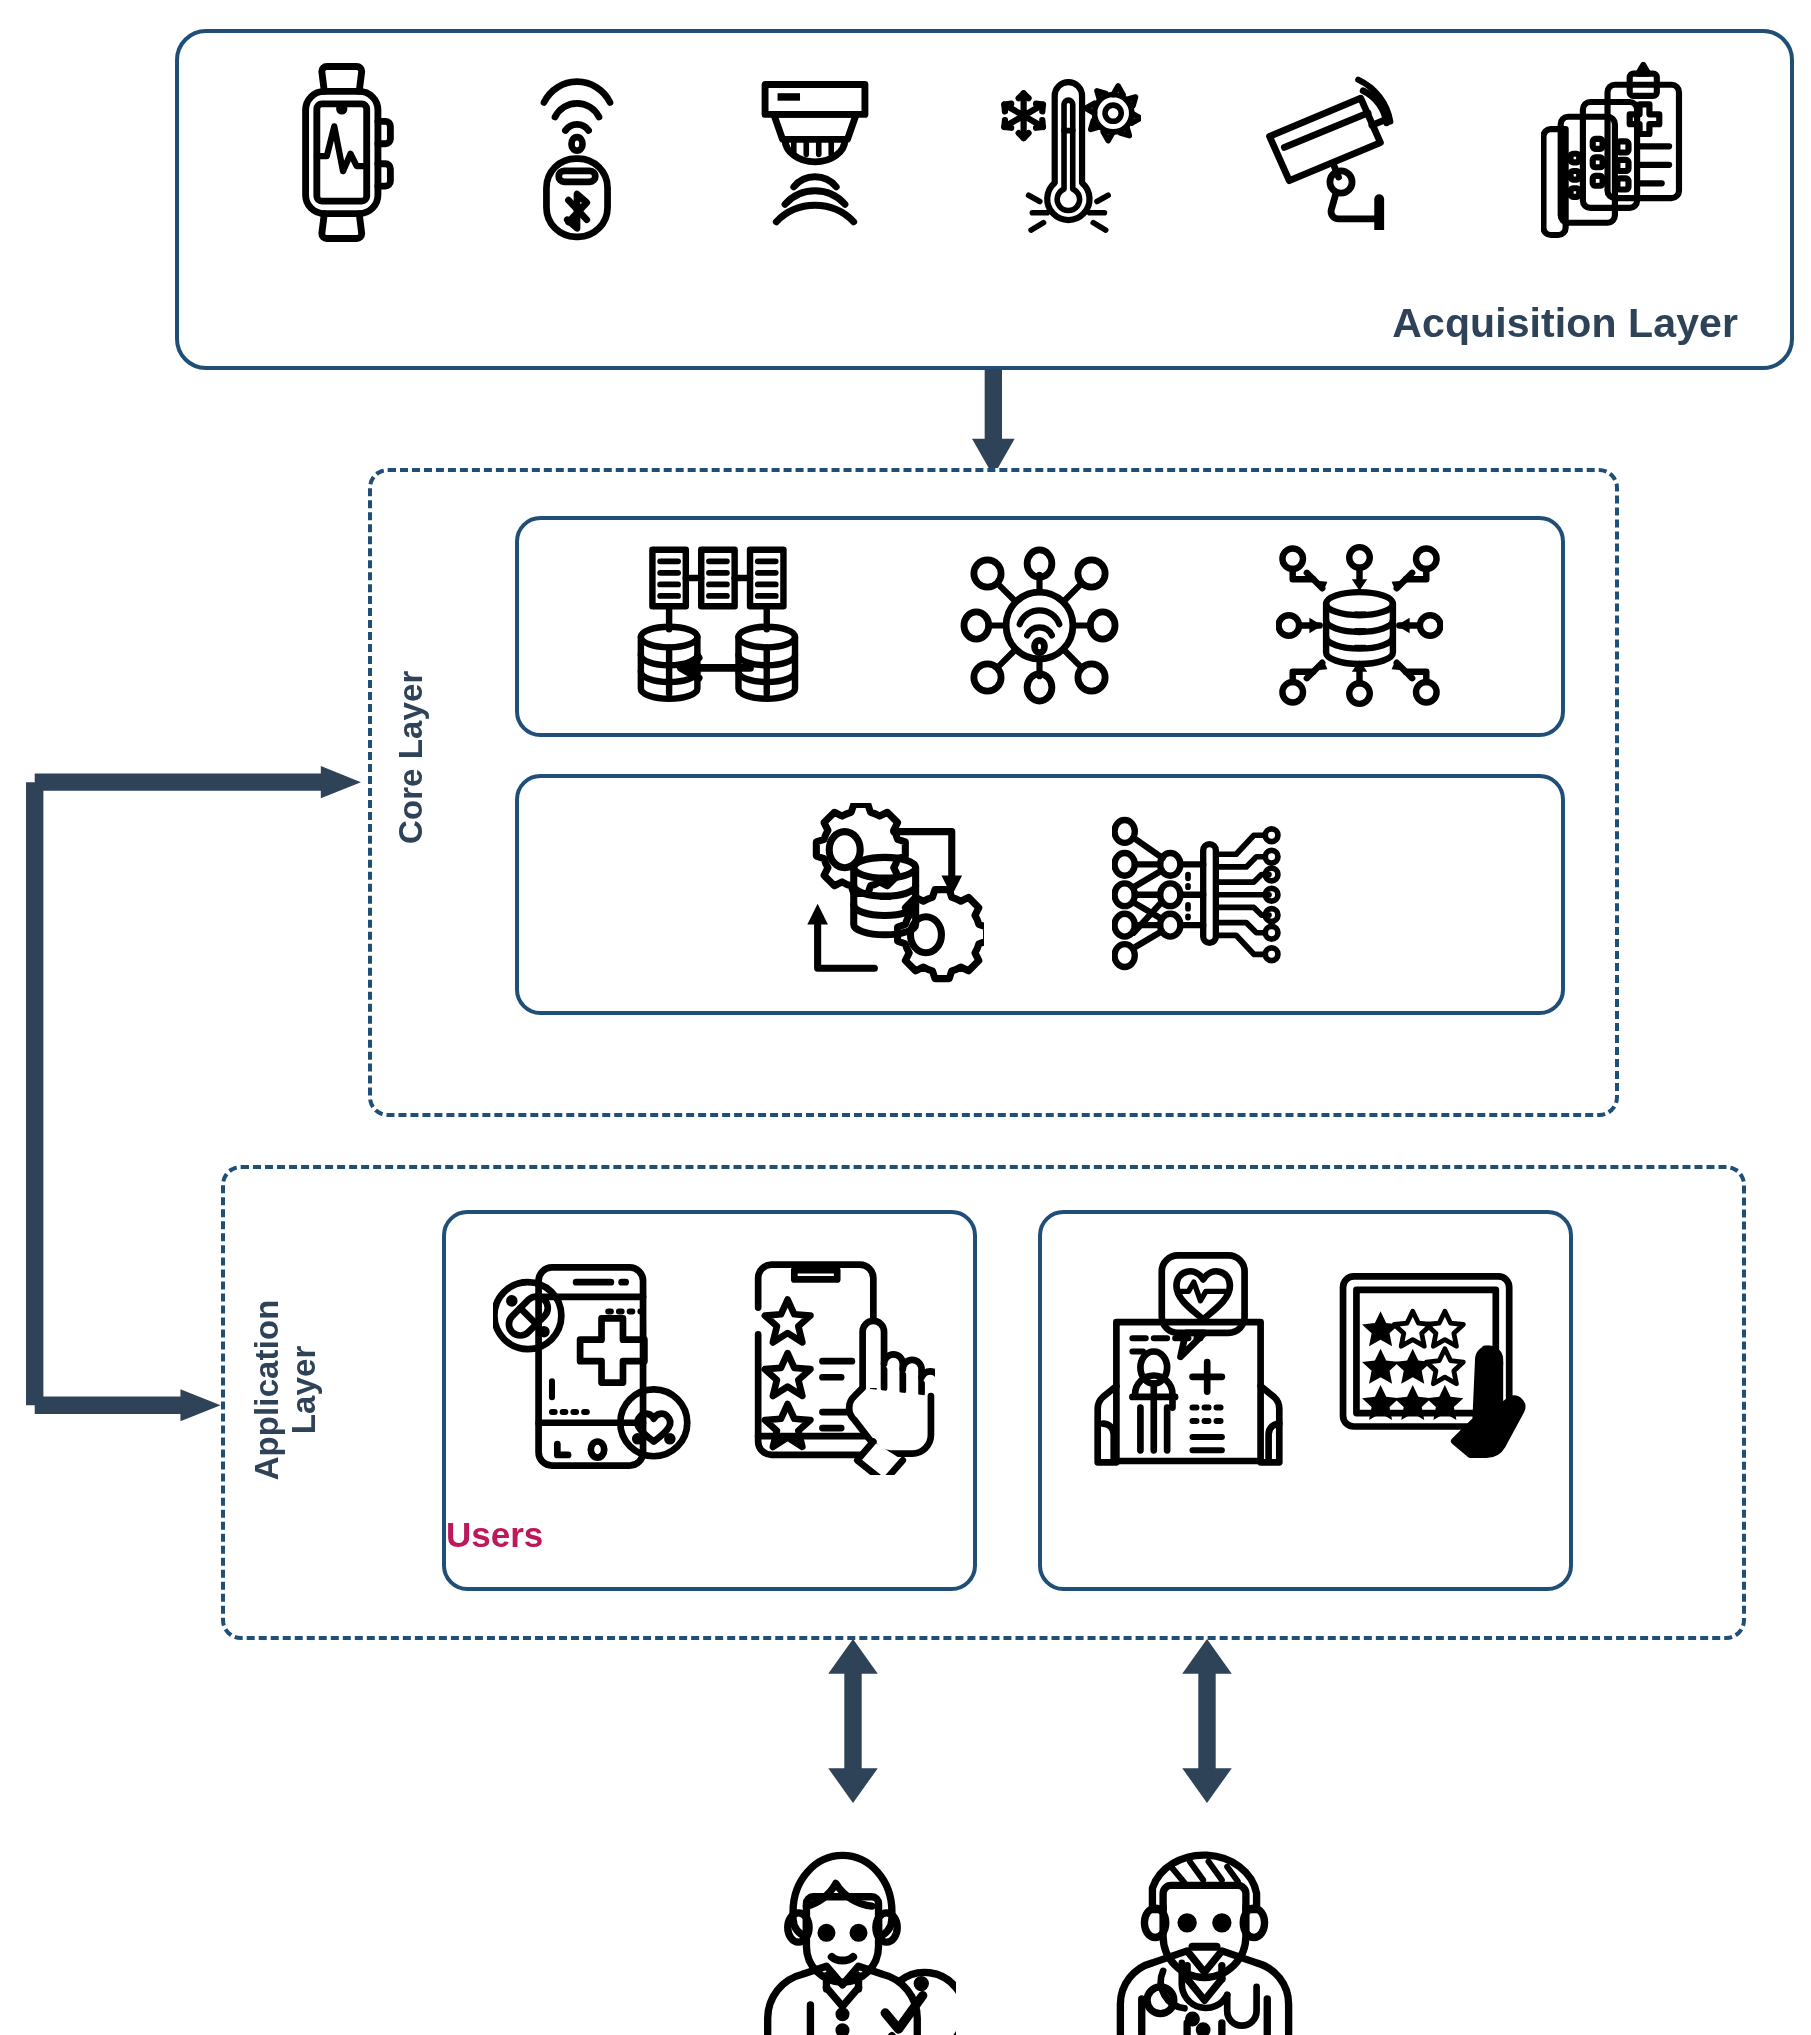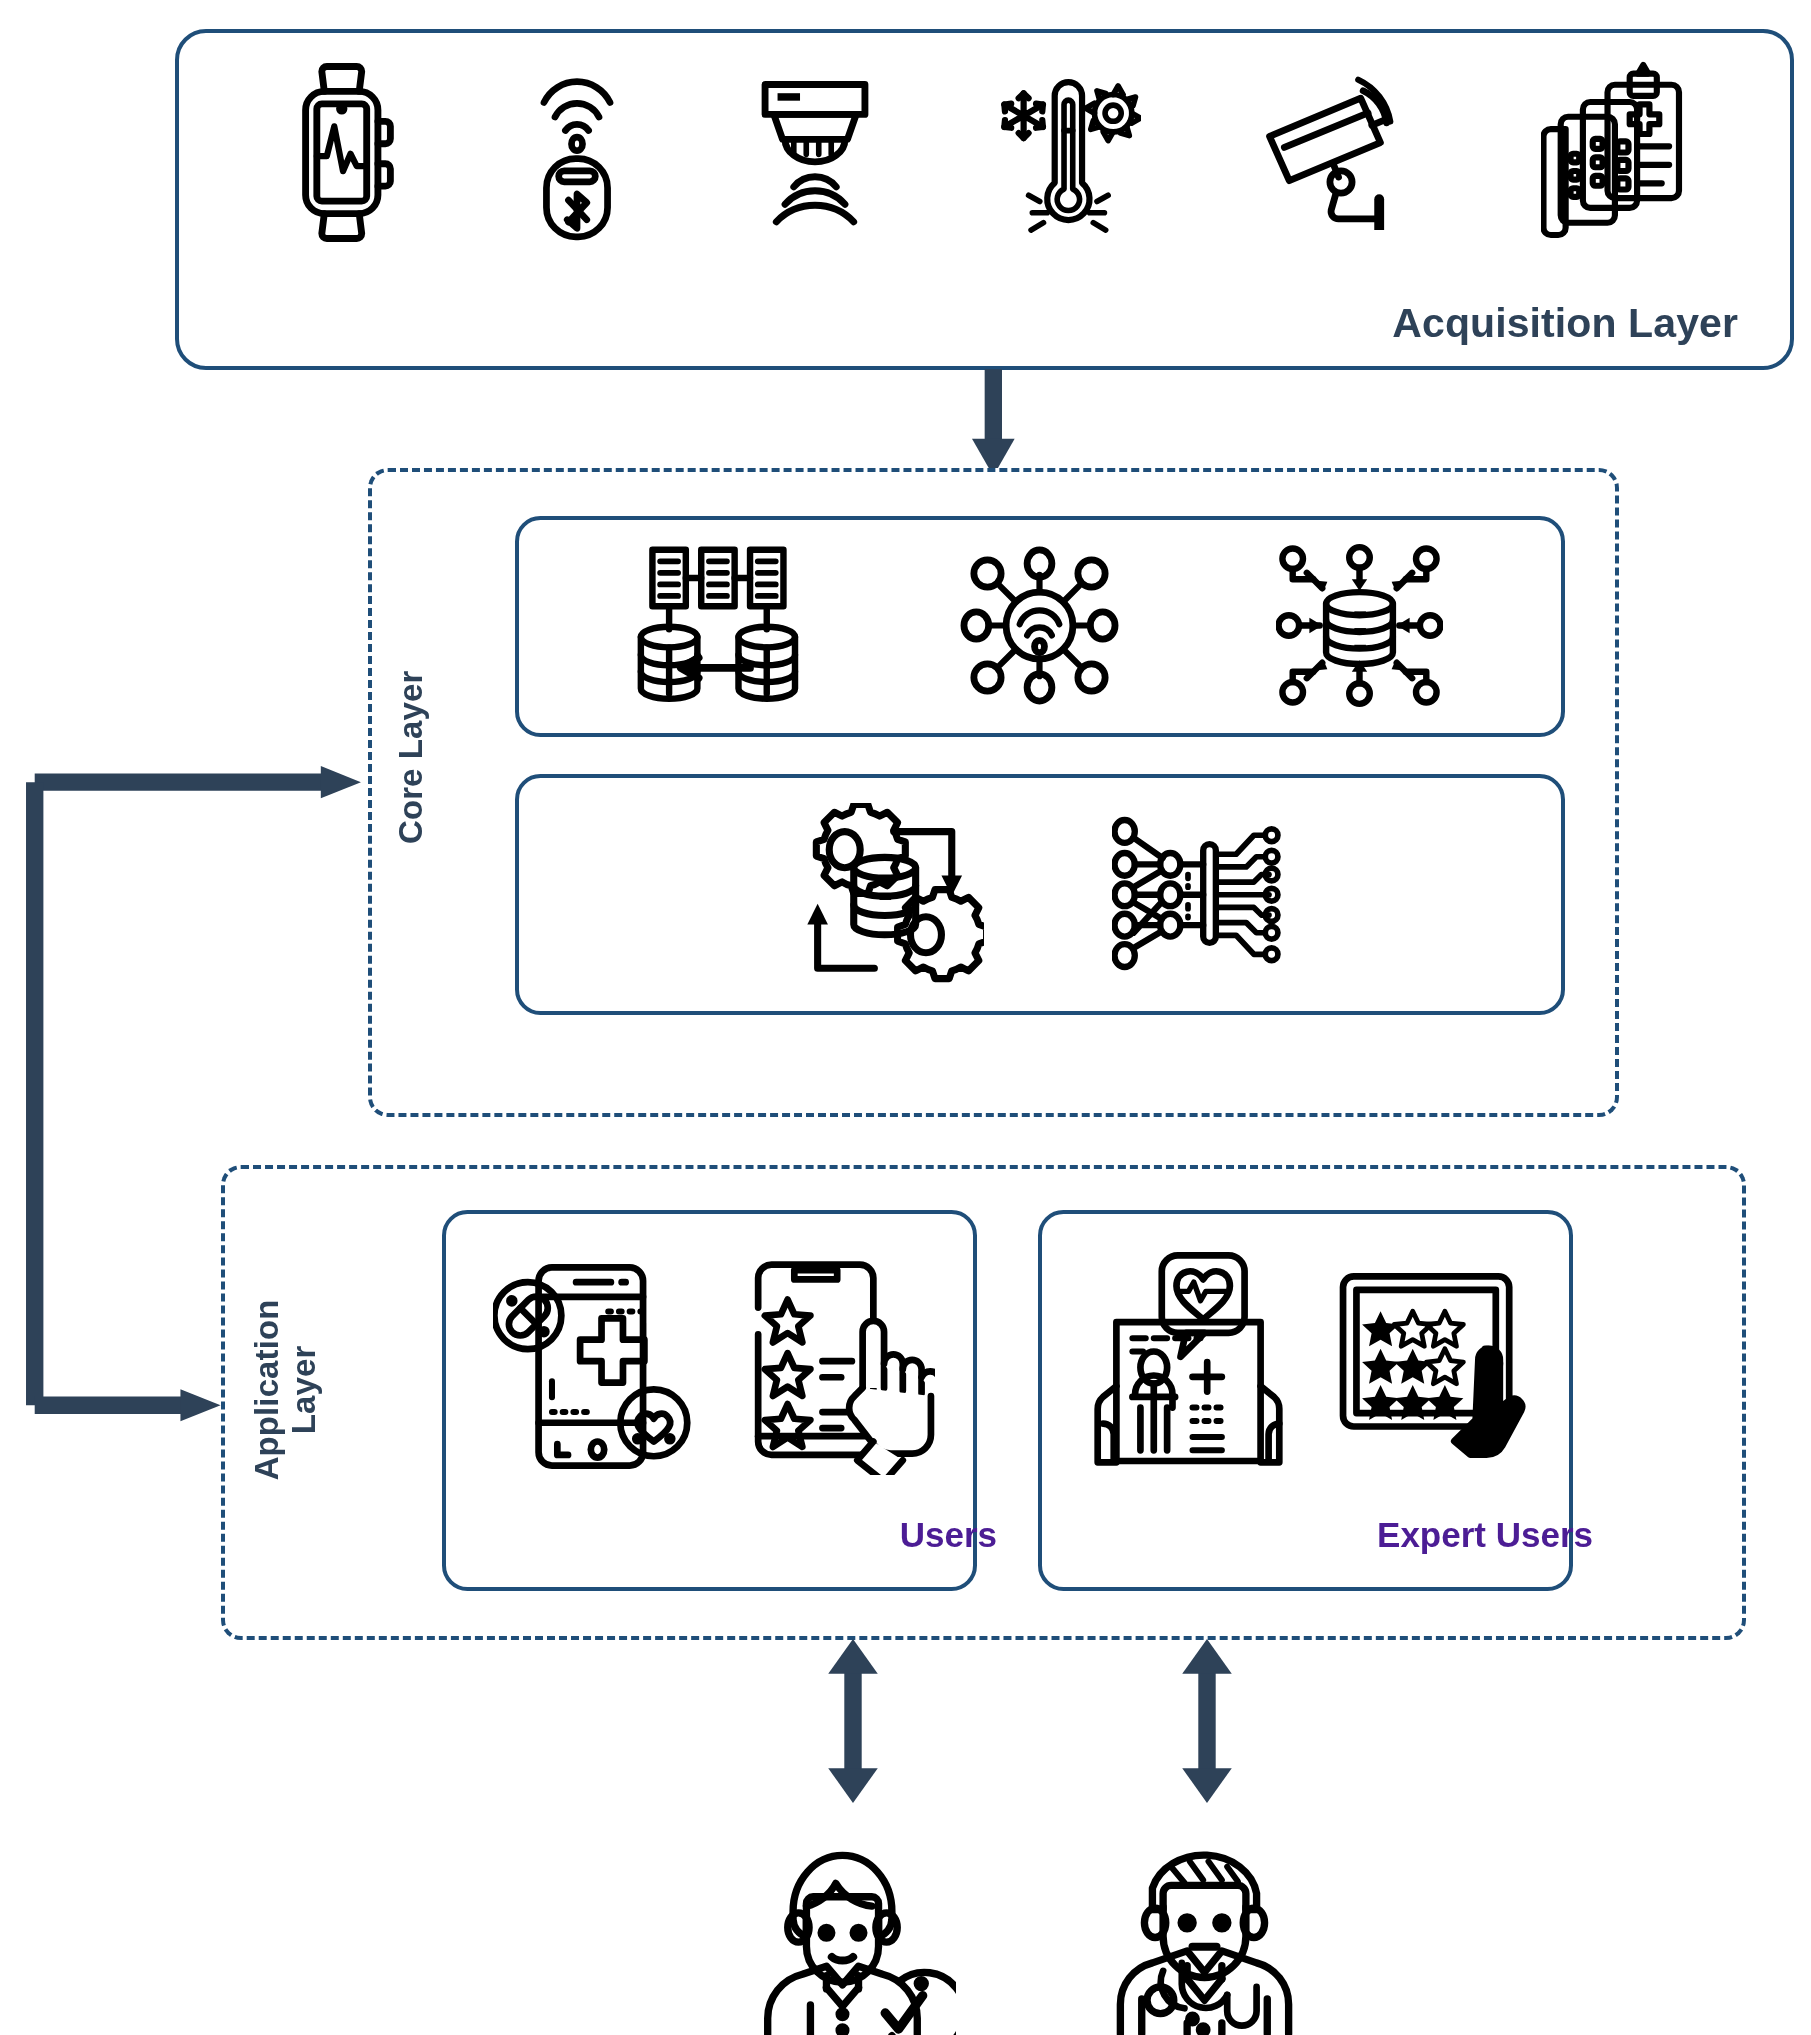--- a/index.html
+++ b/index.html
@@ -18,21 +18,21 @@
     border:4.7px dashed #1f4e79;border-radius:20px;background:#fff;box-sizing:border-box;
   }
   .inner-box{
     border:4px solid #1f4e79;border-radius:25.4px;background:#fff;box-sizing:border-box;
   }
   .icon-row{display:flex;align-items:center;justify-content:space-around;width:100%;height:100%;}
   .ico{display:block;}
   .vert-label{
     transform:rotate(-90deg);transform-origin:center center;white-space:pre;text-align:center;
   }
-  .grp-label{text-align:right;color:#4c1d95;font-weight:bold;padding-left:24px;}
+  .grp-label{text-align:left;color:#be185d;font-weight:bold;}
 </style>
 </head>
 <body>
 
 <div id="canvas">
 
   <div class="abs solid-box" style="left:155px;top:29px;width:1619px;height:341px;">
     <div class="abs" style="left:47px;top:20px;width:1525px;height:201px;">
       <div class="icon-row">
 
@@ -450,21 +450,20 @@
                 <path d="M82 64 l4.2 8.8 l9.6 1.1 l-7.1 6.6 l1.9 9.6 l-8.6 -4.9 l-8.6 4.9 l1.9 -9.6 l-7.1 -6.6 l9.6 -1.1 z"></path>
               </g>
 
               <path d="M112 64 a10 10 0 1 1 0.1 22" fill="none" stroke="#000" stroke-width="5"></path>
               <path d="M107 72 a8 8 0 0 1 16 0 v36 l8 -6 a6 6 0 0 1 8 8 l-14 26 a14 14 0 0 1 -12 7 h-12 l-12 -10 l16 -16 z" fill="#000" stroke="#000" stroke-width="5"></path>
             </svg>
           </span>
 
         </div>
       </div>
-      <div class="abs grp-label" style="left:0;bottom:32px;width:100%;font-size:35px;">Expert Users</div>
     </div>
   </div>
 
   <svg class="abs" style="left:0px;top:762px;width:361px;height:662px;" viewBox="0 0 540 990">
 
     <path d="M22 30 H460" stroke="#2e4258" stroke-width="26" fill="none"></path>
     <path d="M450 6 L510 30 L450 54 Z" fill="#2e4258"></path>
 
     <path d="M22 30 V962" stroke="#2e4258" stroke-width="26" fill="none"></path>
 

